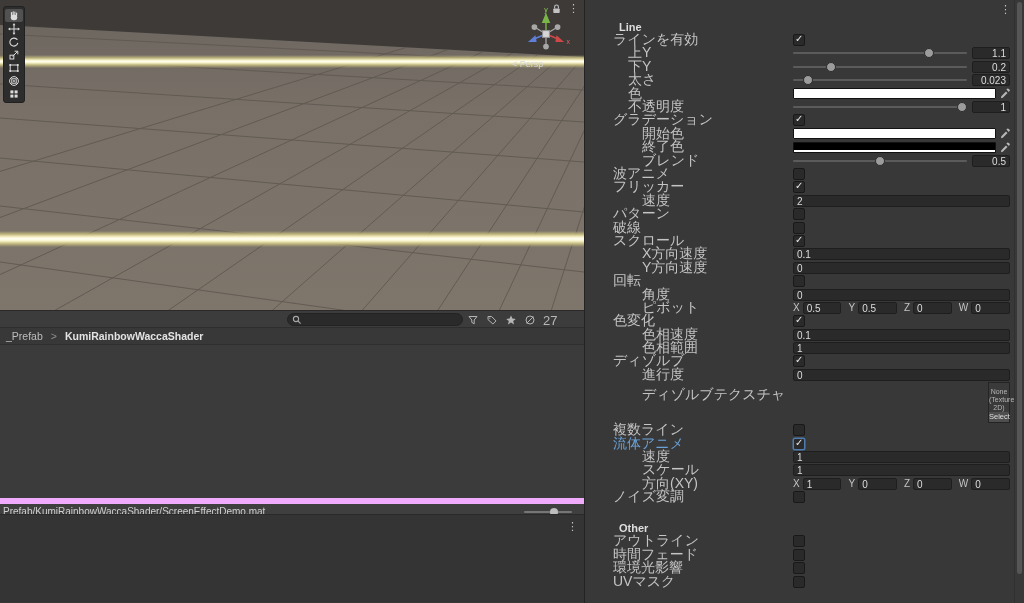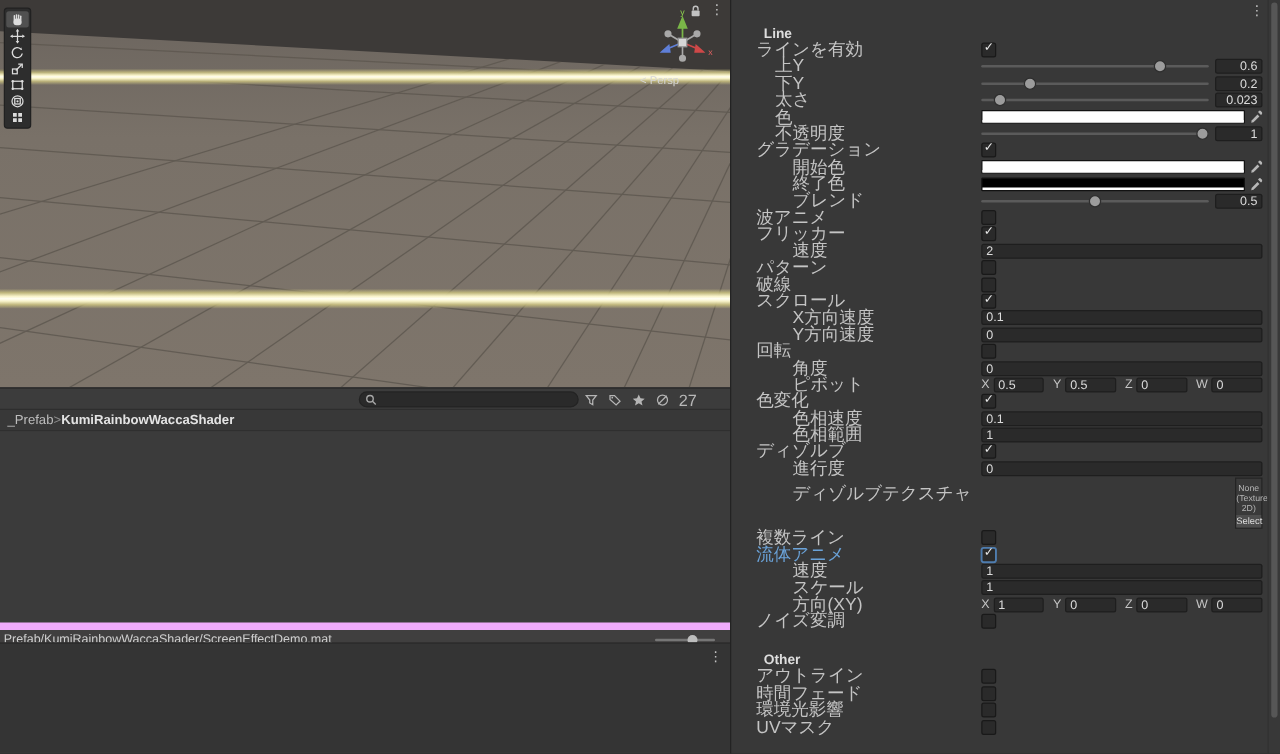--- a/index.html
+++ b/index.html
@@ -21,36 +21,36 @@
 .scene-top-icons{position:absolute;right:5px;top:3px;display:flex;gap:7px;align-items:center}
 .kebab{color:#c2c2c2;font-size:11px;line-height:11px;letter-spacing:0}
 
 
 .project{position:absolute;left:0;top:310px;width:584px;height:293px;background:#383838}
 .ptoolbar{position:relative;height:18px;background:#3c3c3c;border-top:1px solid #2a2a2a;border-bottom:1px solid #2e2e2e}
 .search{position:absolute;left:287px;top:2px;width:176px;height:13px;background:#2a2a2a;border:1px solid #232323;border-radius:7px;display:flex;align-items:center;padding:0 4px;gap:3px}
 .search input{flex:1;background:transparent;border:none;outline:none;color:#ddd;font-size:9px;min-width:0}
 .tbicons{position:absolute;left:467px;top:2px;height:14px;display:flex;align-items:center;gap:7px}
 .count{font-size:13px;color:#b8b8b8}
-.breadcrumb{height:17px;background:#383838;border-bottom:1px solid #2f2f2f;padding-left:6px;font-size:10.5px;color:#bdbdbd;display:flex;gap:0;align-items:center}
+.breadcrumb{height:17px;background:#383838;border-bottom:1px solid #2f2f2f;padding-left:6px;font-size:10.5px;color:#bdbdbd;display:flex;gap:8px;align-items:center}
 .breadcrumb .cur{font-weight:bold;color:#e3e3e3}
 .breadcrumb .sep{color:#8f8f8f}
 .pcontent{height:153px;background:#3b3b3b}
 .pbottom{position:relative;height:16px;background:#403f3f;border-top:6px solid #f0abfc;line-height:15px;font-size:10px;color:#cfcfcf;padding-left:3px;white-space:nowrap;overflow:hidden}
 .mini-slider{position:absolute;right:12px;top:7px;width:48px;height:2px;background:#767676;border-radius:1px}
 .mthumb{position:absolute;left:26px;top:-3px;width:8px;height:8px;border-radius:50%;background:#bdbdbd}
 .preview{position:relative;height:88px;background:#343434;border-top:1px solid #2a2a2a}
 .preview .kebab{position:absolute;right:6px;top:6px}
 
 
 .inspector{position:absolute;left:584px;top:0;width:440px;height:603px;background:#383838;border-left:1px solid #232323}
 .insp-kebab{position:absolute;right:13px;top:4px}
 .vscroll{position:absolute;right:0;top:0;width:10px;height:603px;background:#383838;border-left:1px solid #303030}
 .vthumb{position:absolute;left:2px;top:2px;width:5px;height:572px;border-radius:3px;background:#565656}
-#insp-rows{position:absolute;left:4px;top:20px;right:14px}
+#insp-rows{position:absolute;left:12px;top:20px;right:14px}
 .insp-row{display:flex;align-items:center;height:13.4px}
 .insp-row.tall{height:42px;align-items:flex-start}
 .insp-row.tall .insp-label{padding-top:4px}
 .insp-label{flex:0 0 196px;font-size:14px;color:#c4c4c4;white-space:nowrap;overflow:hidden}
 .insp-label.hdr{font-weight:bold;color:#dedede;font-size:11px;padding-left:22px}
 .insp-label.blue{color:#6aa2d8}
 .ind1{padding-left:16px}.ind2{padding-left:31px}.ind3{padding-left:45px}
 .insp-ctrl{flex:1;display:flex;align-items:center;min-width:0}
 .checkbox{position:relative;width:12px;height:12px;background:#2a2a2a;border:1px solid #191919;border-radius:2px;flex:0 0 auto}
 .checkbox .tick{position:absolute;left:1px;top:-2px;font-size:10px;color:#e8e8e8}
@@ -305,21 +305,21 @@
             </span>
           </div>
         </div>
         <div class="insp-row">
           <span class="insp-label ind2">上Y</span>
           <div class="insp-ctrl">
             <div class="slider">
               <div class="track"></div>
               <div class="thumb" style="left: calc(80% - 8px);"></div>
             </div>
-            <div class="numfield">0.6</div>
+            <div class="numfield">1.1</div>
           </div>
         </div>
         <div class="insp-row">
           <span class="insp-label ind2">下Y</span>
           <div class="insp-ctrl">
             <div class="slider">
               <div class="track"></div>
               <div class="thumb" style="left: calc(20% - 2px);"></div>
             </div>
             <div class="numfield">0.2</div>

